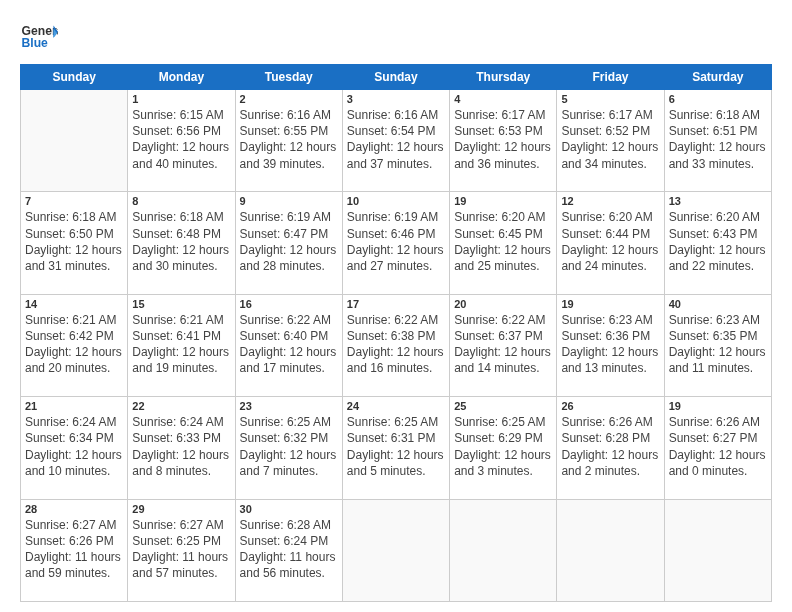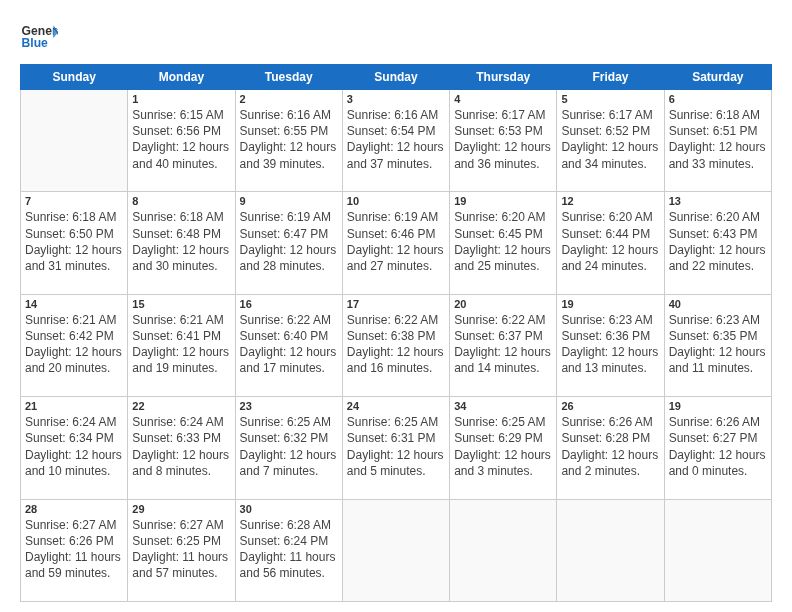--- a/index.html
+++ b/index.html
@@ -213,21 +213,21 @@
           </td>
           <td>
             <span class="day-num">23</span>
             <div class="day-info">Sunrise: 6:25 AM<br>Sunset: 6:32 PM<br>Daylight: 12 hours<br>and 7 minutes.</div>
           </td>
           <td>
             <span class="day-num">24</span>
             <div class="day-info">Sunrise: 6:25 AM<br>Sunset: 6:31 PM<br>Daylight: 12 hours<br>and 5 minutes.</div>
           </td>
           <td>
-            <span class="day-num">34</span>
+            <span class="day-num">25</span>
             <div class="day-info">Sunrise: 6:25 AM<br>Sunset: 6:29 PM<br>Daylight: 12 hours<br>and 3 minutes.</div>
           </td>
           <td>
             <span class="day-num">26</span>
             <div class="day-info">Sunrise: 6:26 AM<br>Sunset: 6:28 PM<br>Daylight: 12 hours<br>and 2 minutes.</div>
           </td>
           <td>
             <span class="day-num">19</span>
             <div class="day-info">Sunrise: 6:26 AM<br>Sunset: 6:27 PM<br>Daylight: 12 hours<br>and 0 minutes.</div>
           </td>

